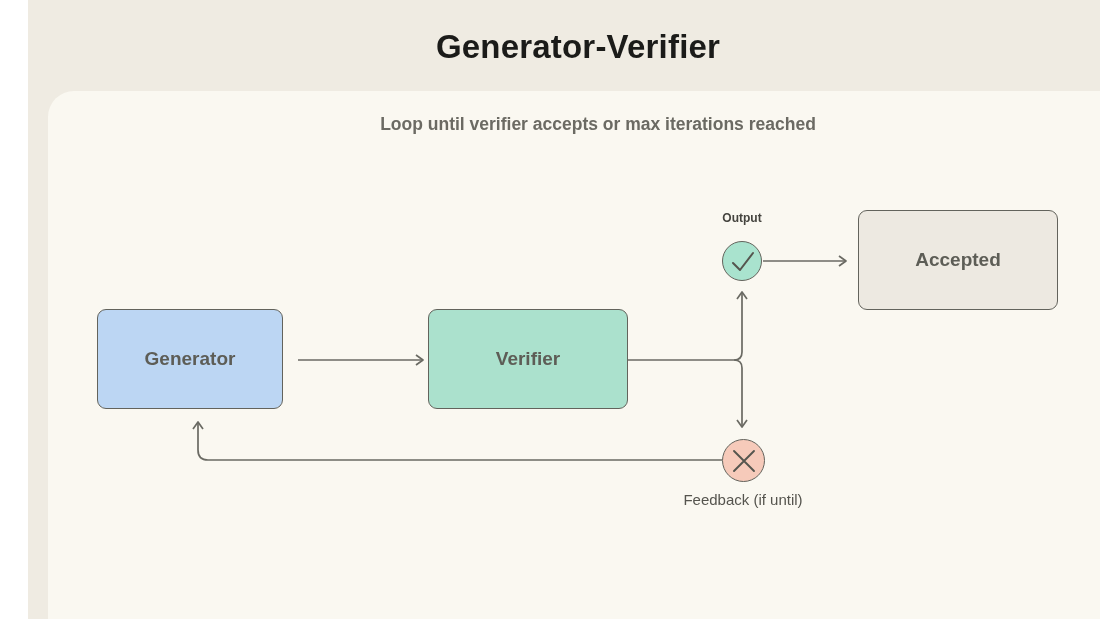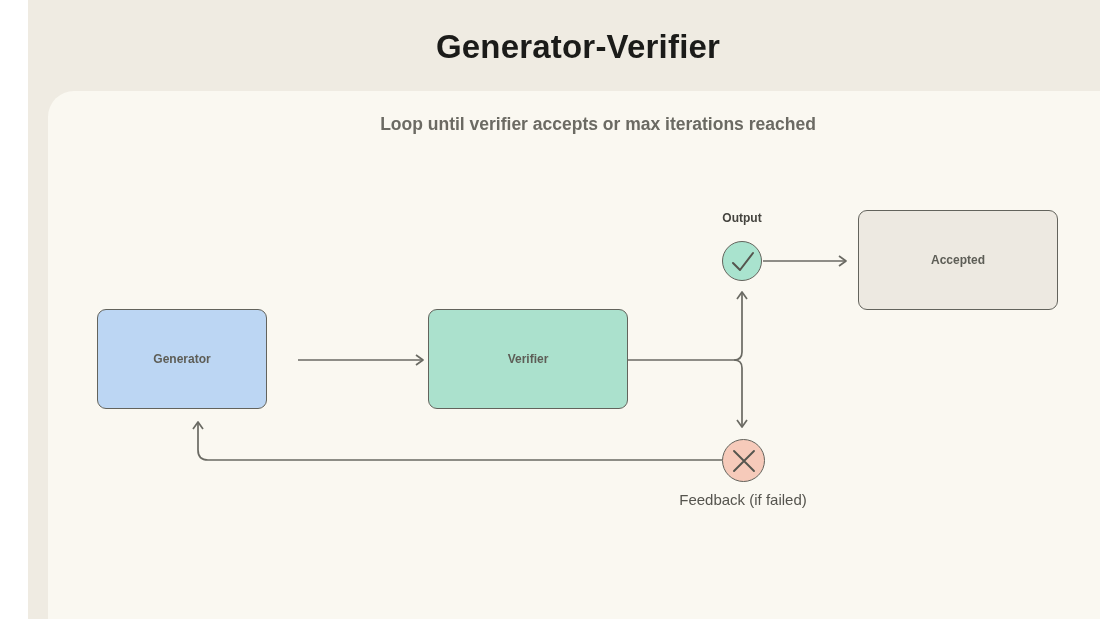--- a/index.html
+++ b/index.html
@@ -42,26 +42,26 @@
     width: 1100px; height: 619px;
     pointer-events: none;
   }
   .node {
     position: absolute;
     display: flex;
     align-items: center;
     justify-content: center;
     border: 1.5px solid #63635c;
     border-radius: 9px;
-    font-size: 12px;
+    font-size: 19px;
     font-weight: 600;
     color: #5d5d56;
     box-sizing: border-box;
   }
-  .node-generator { left: 69px;  top: 309px; width: 170px; height: 100px; }
+  .node-generator { left: 69px;  top: 309px; width: 186px; height: 100px; }
   .node-verifier  { left: 400px; top: 309px; width: 200px; height: 100px; align-items: center; }
   .node-accepted  { left: 830px; top: 210px; width: 200px; height: 100px; }
   .badge {
     position: absolute;
     border: 1.5px solid #63635c;
     border-radius: 50%;
     box-sizing: border-box;
     display: flex;
     align-items: center;
     justify-content: center;
@@ -144,15 +144,15 @@
       <path d="M9,20 L16,27 L29,10"></path>
     </svg>
   </div>
 
   <div class="badge badge-feedback" style="background-color: rgb(246, 202, 186);">
     <svg width="40" height="40" viewBox="0 0 40 40" fill="none" stroke="#55554e" stroke-width="1.9" stroke-linecap="round">
       <path d="M10,10 L30,30 M30,10 L10,30"></path>
     </svg>
   </div>
 
-  <div class="badge-label label-feedback">Feedback (if failed)</div>
+  <div class="badge-label label-feedback">Feedback (if until)</div>
 
 </div>
 
 </body></html>

